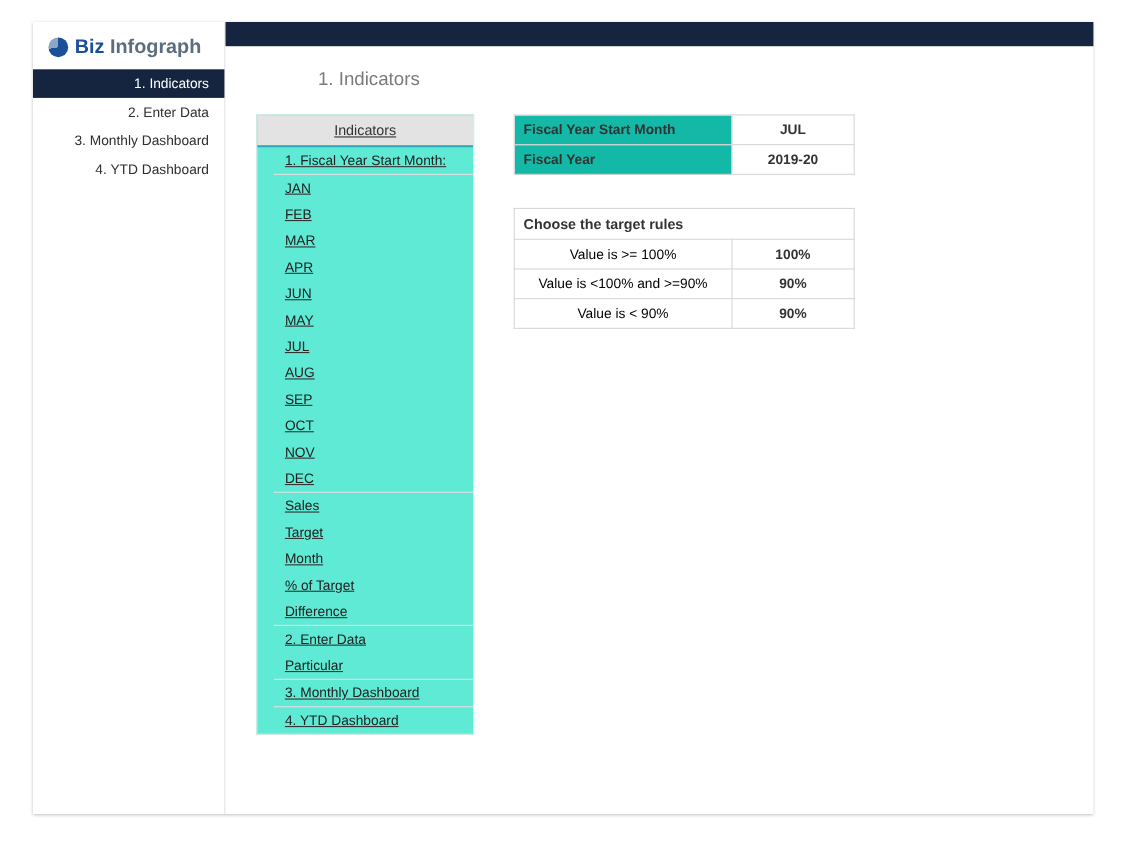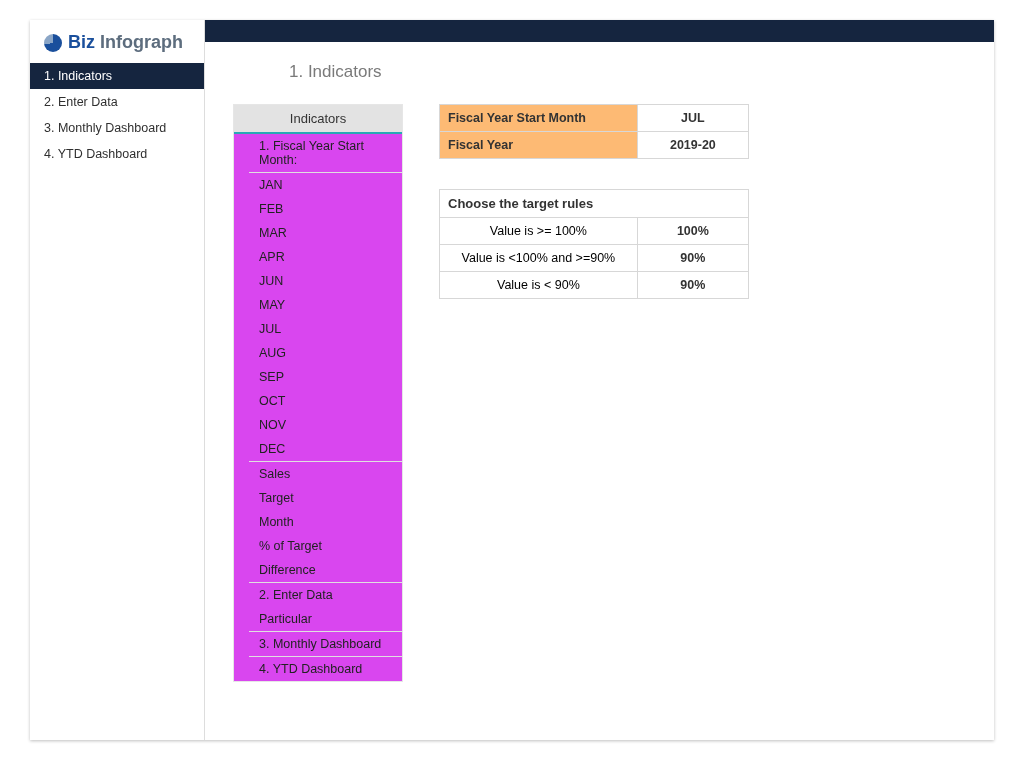--- a/index.html
+++ b/index.html
@@ -14,20 +14,21 @@
     }
     .container {
       display: flex;
       height: 720px;
       box-shadow: 0 1px 3px rgba(0,0,0,0.25);
     }
     .sidebar {
       width: 175px;
       background: #fff;
       border-right: 1px solid #ddd;
+      text-align: right;
     }
     .logo-block {
       display: flex;
       align-items: center;
       gap: 6px;
       padding: 12px 10px 10px 14px;
       font-size: 18px;
       font-weight: 700;
     }
     .logo-text-biz { color: #1a4f9c; }
@@ -64,23 +65,24 @@
       color: #7a7a7a;
       margin: 6px 0 22px 56px;
       font-weight: 400;
     }
     .columns {
       display: flex;
       gap: 36px;
       align-items: flex-start;
     }
     .indicators-panel {
-      width: 170px;
-      background: #d946ef;
+      width: 198px;
+      background: #5eead4;
       border: 1px solid #e6e6e6;
+      text-decoration: underline;
     }
     .ind-header {
       background: #e3e3e3;
       border-bottom: 2px solid #2aa8b5;
       text-align: center;
       padding: 6px 0;
       font-size: 13px;
       color: #333;
     }
     .ind-row {
@@ -93,21 +95,21 @@
     .right-col { width: 310px; }
     .info-table, .rules-table {
       width: 100%;
       border-collapse: collapse;
       font-size: 12.5px;
     }
     .info-table td {
       border: 1px solid #d7d7d7;
       padding: 6px 8px;
     }
-    .info-table .label-cell { background: #fdba74; width: 64%; font-weight: 700; }
+    .info-table .label-cell { background: #14b8a6; width: 64%; font-weight: 700; }
     .info-table .value-cell { text-align: center; font-weight: 700; }
     .rules-caption {
       border: 1px solid #d7d7d7;
       border-bottom: none;
       padding: 6px 8px;
       font-weight: 700;
       margin-top: 30px;
     }
     .rules-table td {
       border: 1px solid #d7d7d7;

